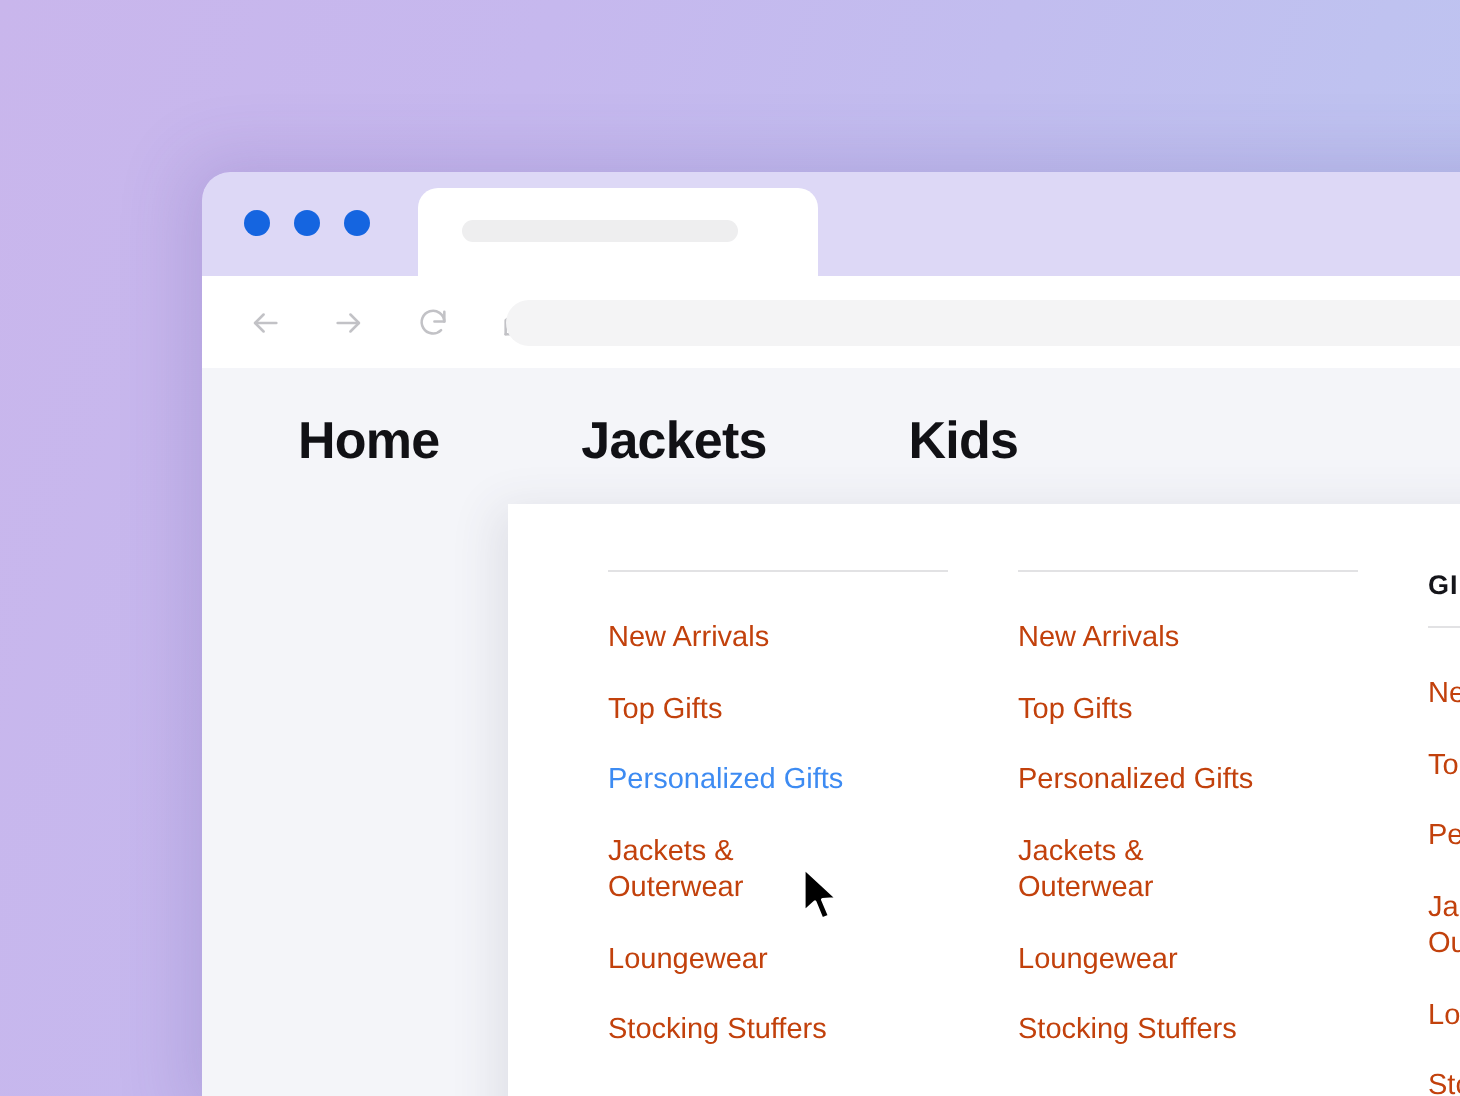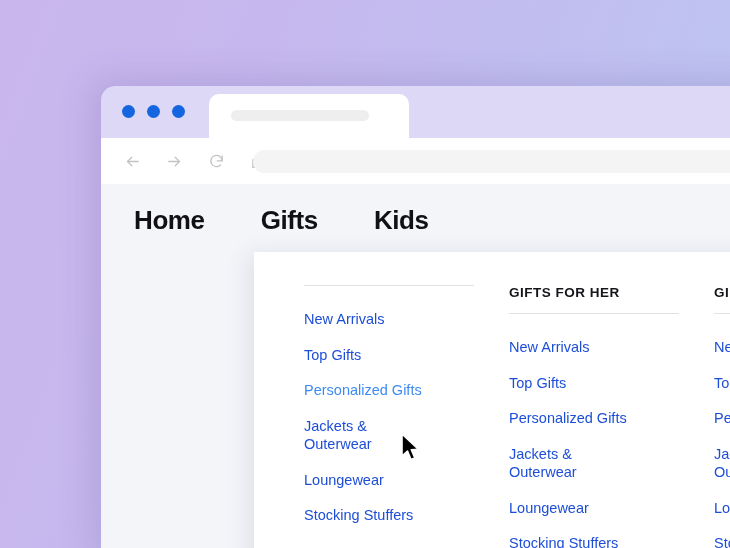--- a/index.html
+++ b/index.html
@@ -135,20 +135,21 @@
   .nav-item {
     position: relative;
     font-size: 26px;
     font-weight: bold;
     letter-spacing: -0.4px;
     color: #111115;
     white-space: nowrap;
     height: 72px;
     display: flex;
     align-items: center;
+    margin-left: 15px;
   }
   .nav-item.active { color: #1268e3; }
   .nav-item.active::after {
     content: "";
     position: absolute;
     left: 0;
     right: 0;
     bottom: 6px;
     height: 5px;
     background: #1268e3;
@@ -180,21 +181,21 @@
   .menu-col-rule {
     height: 1px;
     background: #e2e2e4;
     width: 170px;
     margin-bottom: 24px;
   }
   .menu-links { display: flex; flex-direction: column; gap: 17px; }
   .menu-link {
     font-size: 14.5px;
     line-height: 1.28;
-    color: #1d4ed8;
+    color: #c2410c;
     width: 132px;
   }
   .menu-link.highlight { color: #3d8bf2; }
 
   
   .cursor {
     position: absolute;
     left: 400px;
     top: 433px;
     width: 22px;
@@ -248,21 +249,21 @@
     <div class="address-bar"></div>
   </div>
 
   <div class="page">
 
     <div class="site-nav">
       <div class="nav-item">
         <span>Home</span>
       </div>
       <div class="nav-item">
-        <span>Gifts</span>
+        <span>Jackets</span>
       </div>
       <div class="nav-item">
         <span>Kids</span>
       </div>
     </div>
 
     <div class="mega-menu">
 
       <div class="menu-column">
         <div class="menu-col-rule"></div>
@@ -270,21 +271,20 @@
           <a class="menu-link">New Arrivals</a>
           <a class="menu-link">Top Gifts</a>
           <a class="menu-link highlight">Personalized Gifts</a>
           <a class="menu-link">Jackets &amp; Outerwear</a>
           <a class="menu-link">Loungewear</a>
           <a class="menu-link">Stocking Stuffers</a>
         </div>
       </div>
 
       <div class="menu-column">
-        <div class="menu-col-title">GIFTS FOR HER</div>
         <div class="menu-col-rule"></div>
         <div class="menu-links">
           <a class="menu-link">New Arrivals</a>
           <a class="menu-link">Top Gifts</a>
           <a class="menu-link">Personalized Gifts</a>
           <a class="menu-link">Jackets &amp; Outerwear</a>
           <a class="menu-link">Loungewear</a>
           <a class="menu-link">Stocking Stuffers</a>
         </div>
       </div>

